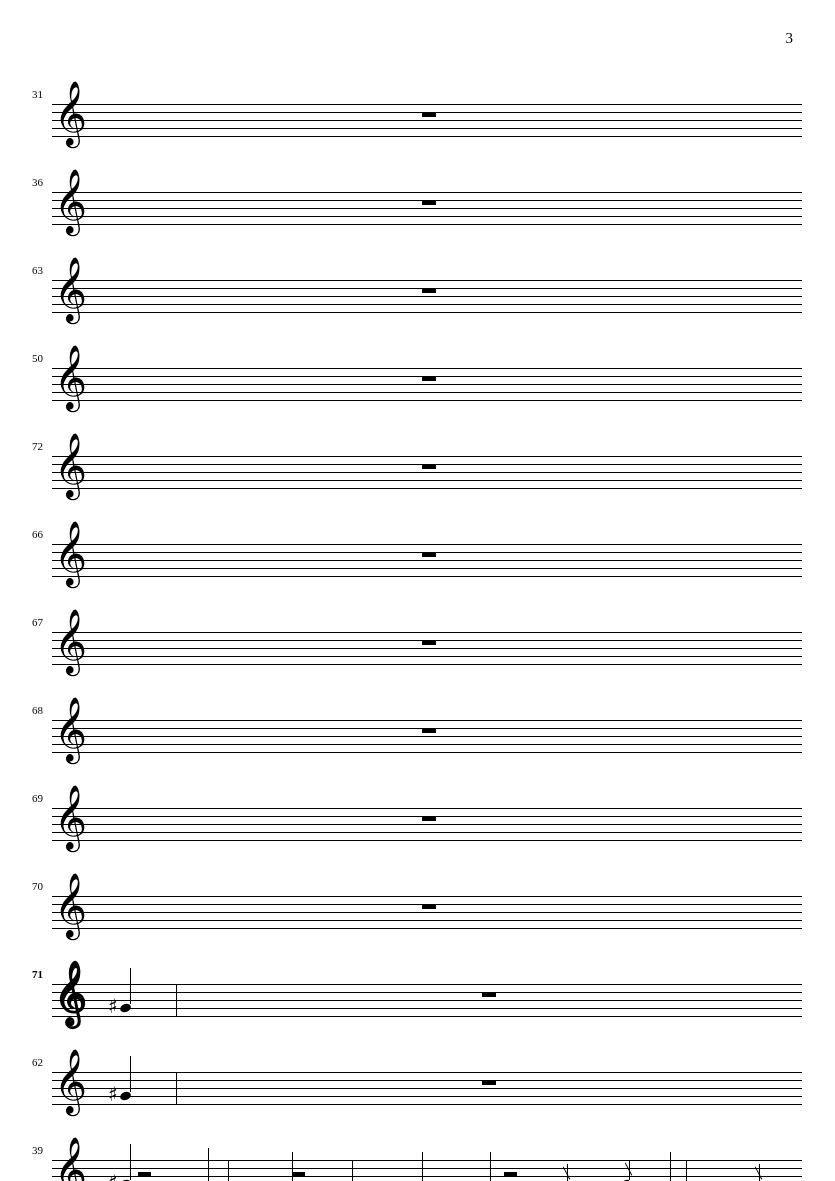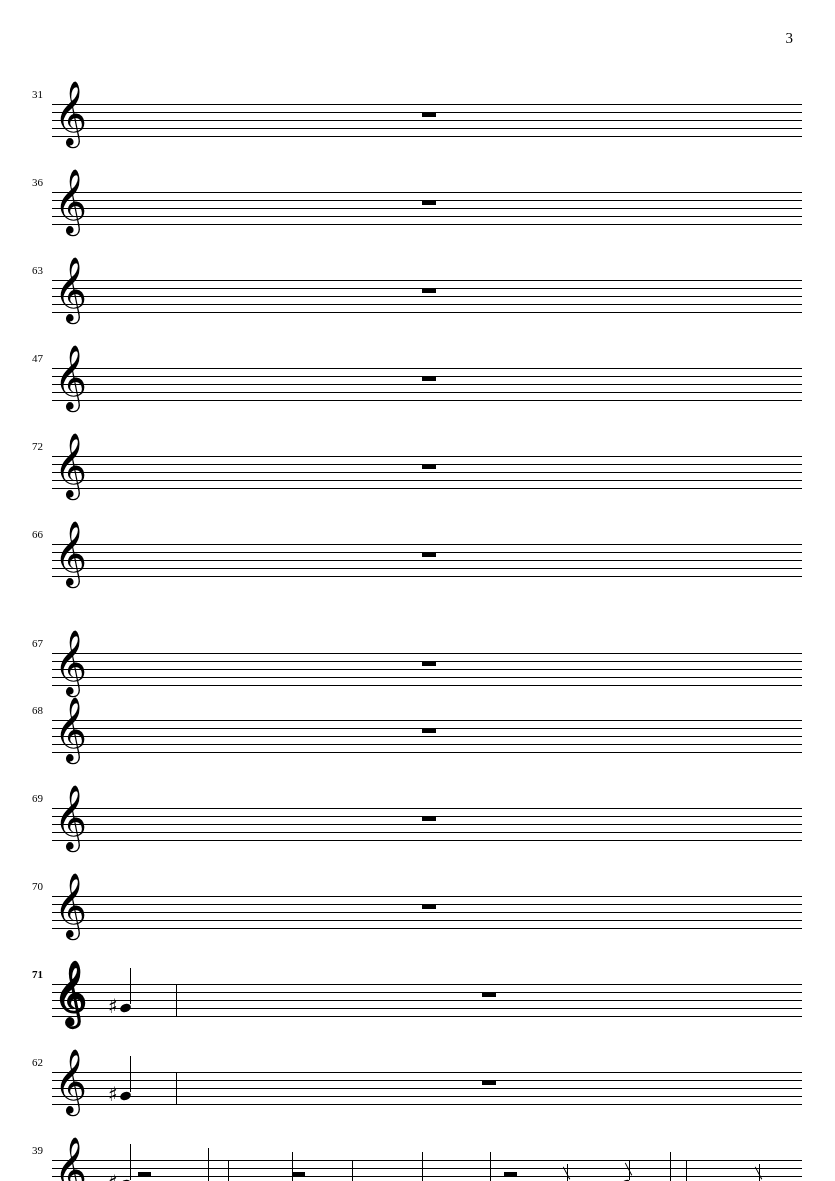--- a/index.html
+++ b/index.html
@@ -153,21 +153,21 @@
           <div class="staff-line l0"></div>
           <div class="staff-line l1"></div>
           <div class="staff-line l2"></div>
           <div class="staff-line l3"></div>
           <div class="staff-line l4"></div>
           <div class="clef">𝄞</div>
           <div class="rest-whole" style="left: 370px;"></div>
         </div>
       </div>
       <div class="system" style="top: 352px;">
-        <div class="measure-number">47</div>
+        <div class="measure-number">50</div>
         <div class="staff">
           <div class="staff-line l0"></div>
           <div class="staff-line l1"></div>
           <div class="staff-line l2"></div>
           <div class="staff-line l3"></div>
           <div class="staff-line l4"></div>
           <div class="clef">𝄞</div>
           <div class="rest-whole" style="left: 370px;"></div>
         </div>
       </div>
@@ -188,21 +188,21 @@
         <div class="staff">
           <div class="staff-line l0"></div>
           <div class="staff-line l1"></div>
           <div class="staff-line l2"></div>
           <div class="staff-line l3"></div>
           <div class="staff-line l4"></div>
           <div class="clef">𝄞</div>
           <div class="rest-whole" style="left: 370px;"></div>
         </div>
       </div>
-      <div class="system" style="top: 637px;">
+      <div class="system" style="top: 616px;">
         <div class="measure-number">67</div>
         <div class="staff">
           <div class="staff-line l0"></div>
           <div class="staff-line l1"></div>
           <div class="staff-line l2"></div>
           <div class="staff-line l3"></div>
           <div class="staff-line l4"></div>
           <div class="clef">𝄞</div>
           <div class="rest-whole" style="left: 370px;"></div>
         </div>

